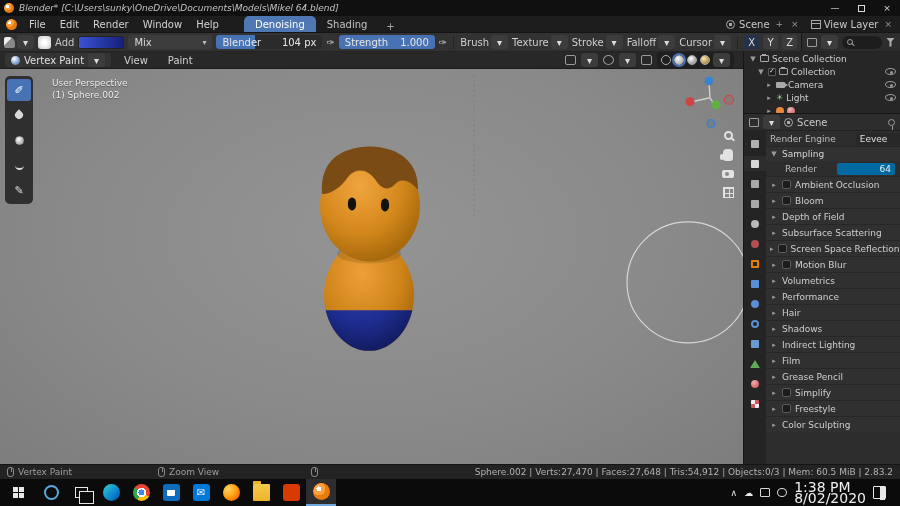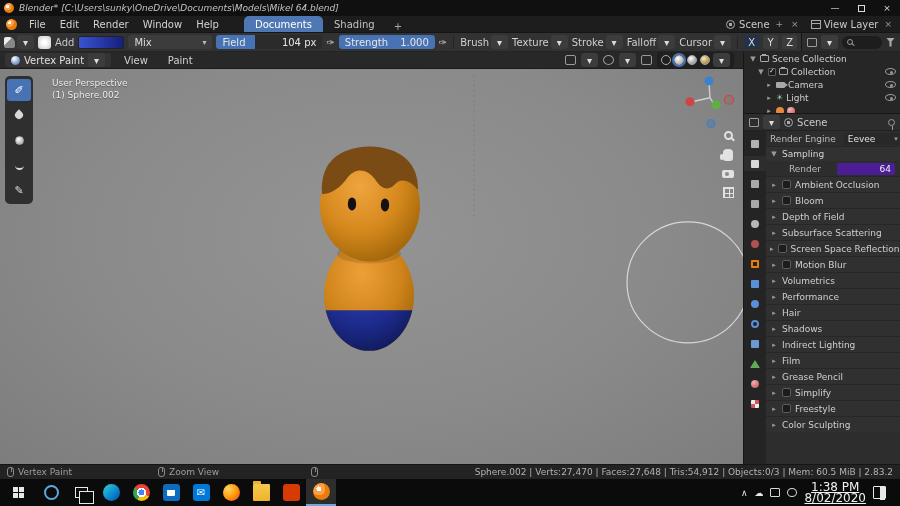--- a/index.html
+++ b/index.html
@@ -115,23 +115,23 @@
   .props-body { flex:1; display:flex; min-height:0; }
   .props-tabs { width:22px; background:#242424; display:flex; flex-direction:column; align-items:center; padding-top:5px; gap:5px; flex:0 0 auto; }
   .ptab { width:22px; height:15px; display:flex; align-items:center; justify-content:center; }
   .ptab.active { background:#2d2d2d; }
   .pi { width:8px; height:8px; border-radius:1px; }
   .pi.round { border-radius:50%; }
   .pi.tri { width:0; height:0; border-left:5px solid transparent; border-right:5px solid transparent; border-bottom:8px solid #5fac54; background:none; }
   .pi.checker { background:conic-gradient(#d0565e 0 25%, #eee 25% 50%, #d0565e 50% 75%, #eee 75%); }
 
   .props-content { flex:1; display:flex; flex-direction:column; font-size:9px; overflow:hidden; }
-  .prow { display:flex; align-items:center; height:15px; padding:0 5px 0 4px; gap:4px; }
+  .prow { display:flex; align-items:center; height:15px; padding:0 5px 0 4px; gap:16px; }
   .plabel { flex:1; text-align:right; color:#bdbdbd; padding-right:4px; white-space:nowrap; }
-  .wfield { flex:0 0 58px; height:12px; background:#4c1d95; border-radius:2px; color:#f0f0f0; display:flex; align-items:center; justify-content:flex-end; padding:0 4px;margin-left:8px; }
+  .wfield { flex:0 0 58px; height:12px; background:#0369a1; border-radius:2px; color:#f0f0f0; display:flex; align-items:center; justify-content:flex-end; padding:0 4px; }
   .wdrop { flex:0 0 58px; height:12px; background:#282828; border-radius:2px; color:#e0e0e0; display:flex; align-items:center; justify-content:space-between; padding:0 4px; }
   .wdrop .arr { font-size:7px; color:#999; }
   .phead { display:flex; align-items:center; gap:4px; height:15px; padding:0 4px; background:#313131; border-top:1px solid #262626; color:#d6d6d6; }
   .phead .oarr { width:8px; }
   .cb-on { width:9px; height:9px; background:#4772b3; border-radius:2px; color:#fff; font-size:7px; line-height:9px; text-align:center; flex:0 0 auto; }
   .cb-off { width:9px; height:9px; background:#1c1c1c; border:1px solid #5c5c5c; border-radius:2px; flex:0 0 auto; }
   .sect { display:flex; align-items:center; gap:4px; height:16px; padding:0 4px; background:#303030; border-top:1px solid #272727; color:#cfcfcf; }
   .sect .lbl { white-space:nowrap; }
 
   
@@ -160,21 +160,21 @@
   .ap-store i { width:8px; height:6px; background:#fff; border-radius:0 0 1px 1px; border-top:2px solid #fff; display:block; }
   .ap-mail { background:#0078d7; color:#fff; font-size:10px; display:flex; align-items:center; justify-content:center; }
   .ap-fox { border-radius:50%; background:radial-gradient(circle at 30% 30%,#ffd567,#ff9500 55%,#e3364e); }
   .ap-folder { background:linear-gradient(#f6c94a,#edb32e); position:relative; border-radius:1px; }
   .ap-folder::before { content:""; position:absolute; top:-3px; left:0; width:8px; height:3px; background:#edb32e; border-radius:1px 1px 0 0; }
   .ap-office { background:#d83b01; }
   .tb-app.active { background:#2d2d2d; border-bottom:2px solid #6fa8dc; }
   .ap-blender { border-radius:50%; background:radial-gradient(circle at 35% 35%,#fff 0 2.5px,#ff9f3f 2.5px 6.5px,#e87d0d 6.5px); }
   .tray { margin-left:auto; display:flex; align-items:center; gap:7px; padding-right:3px; color:#e8e8e8; }
   .tray .sm { font-size:9px; }
-  .clock { text-align:center; font-size:12px; line-height:11px; color:#f0f0f0;text-decoration:underline; }
+  .clock { font-size:14px; line-height:11px; color:#f0f0f0; }
   .notif { width:13px; height:13px; border:1px solid #e8e8e8; border-radius:1px; position:relative; }
   .notif::after { content:""; position:absolute; right:0; top:0; width:5px; height:13px; background:#e8e8e8; }
   .showdesk { width:4px; border-left:1px solid #3a3a3a; }
 </style>
 </head>
 <body>
 
 <div class="app">
 
   <div class="titlebar">
@@ -188,21 +188,21 @@
   </div>
 
   <div class="menubar">
     <span class="blogo2"></span>
     <span class="menu-item">File</span>
     <span class="menu-item">Edit</span>
     <span class="menu-item">Render</span>
     <span class="menu-item">Window</span>
     <span class="menu-item">Help</span>
     <div class="ws-tabs">
-      <span class="ws-tab active">Documents</span>
+      <span class="ws-tab active">Denoising</span>
       <span class="ws-tab">Shading</span>
       <span class="ws-add">+</span>
     </div>
     <div class="mb-right">
       <div class="mb-group">
         <span class="scene-ic"></span>
         <span>Scene</span>
         <span class="tinybtn">+</span>
         <span class="tinybtn">×</span>
       </div>
@@ -222,21 +222,21 @@
       </span>
       <span class="brush-prev"></span>
       <span>Add</span>
       <span class="swatch"></span>
       <span class="dd" style="width:84px;justify-content:space-between;">
         <span>Mix</span>
         <span class="arr">▾</span>
       </span>
       <span class="slider" style="width:106px;">
         <span class="fill" style="width:36%;"></span>
-        <span>Field</span>
+        <span>Blender</span>
         <span>104 px</span>
       </span>
       <span class="pressure">✑</span>
       <span class="slider" style="width:96px;">
         <span class="fill" style="width:100%;"></span>
         <span>Strength</span>
         <span>1.000</span>
       </span>
       <span class="pressure">✑</span>
       <span class="vsep"></span>

